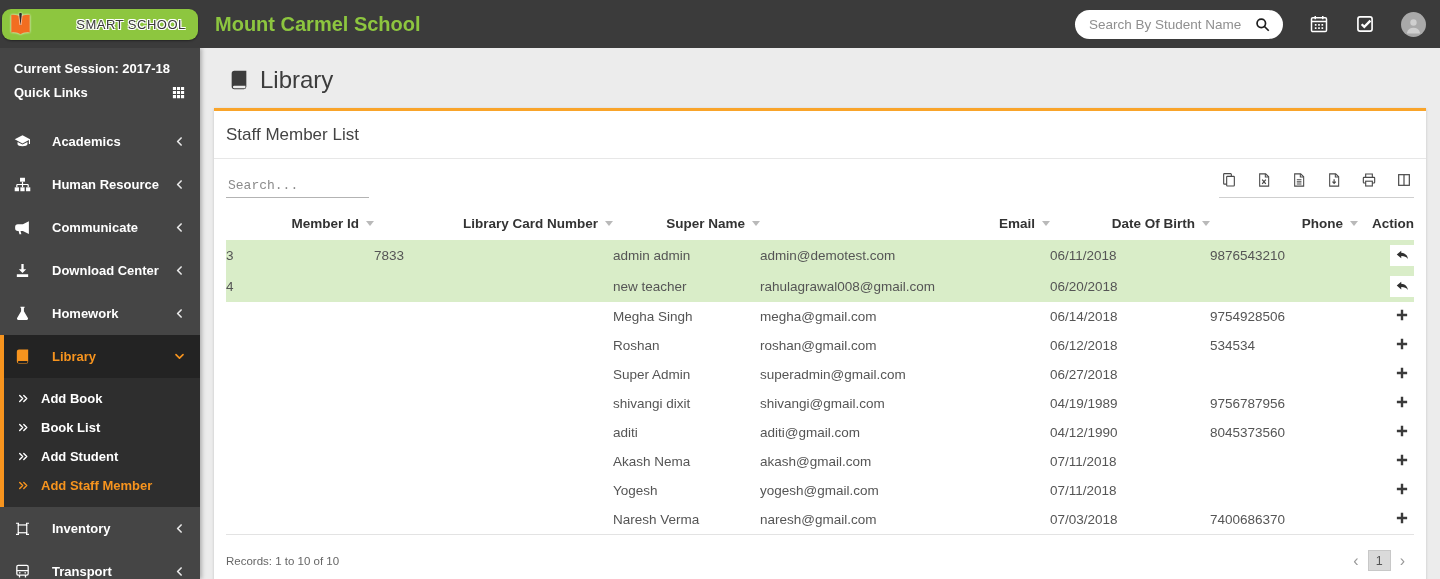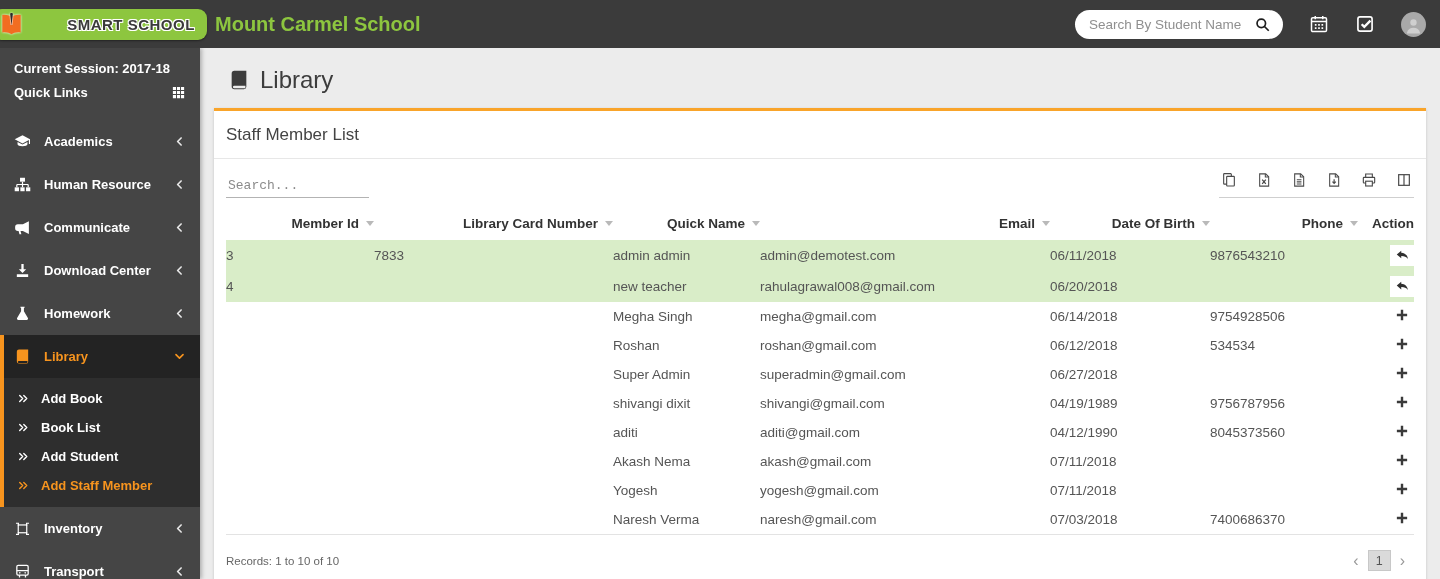--- a/index.html
+++ b/index.html
@@ -5,41 +5,41 @@
   * { margin:0; padding:0; box-sizing:border-box; }
   html,body { width:1440px; height:579px; overflow:hidden; }
   body { font-family:"Liberation Sans","DejaVu Sans",sans-serif; background:#ececec; position:relative; }
   .icon svg { display:block; }
 
   
   .app-header { position:absolute; top:0; left:0; right:0; height:48px; background:#3b3b3b; display:flex; align-items:center; z-index:5; }
   .logo-area { width:200px; height:48px; display:flex; align-items:center; justify-content:center; flex:0 0 200px; cursor:pointer; }
   .logo-pill { display:flex; align-items:center; background:#8dc63f; border-radius:9px; height:31px; padding:0 12px 0 5px; box-shadow:0 1px 2px rgba(0,0,0,.4); }
   .logo-book { width:27px; height:27px; color:#f26d21; margin-right:7px; filter:drop-shadow(0 0 1px #fff); }
-  .logo-text { font-size:15px; font-weight:700; letter-spacing:.5px; color:#3a3a3a;
+  .logo-text { font-size:13px; font-weight:400; letter-spacing:.5px; color:#3a3a3a;
     text-shadow:-1px -1px 0 #fff,1px -1px 0 #fff,-1px 1px 0 #fff,1px 1px 0 #fff,0 1px 0 #fff,0 -1px 0 #fff; white-space:nowrap;padding-left:35px; }
   .school-name { color:#8dc63f; font-size:20px; font-weight:bold; margin-left:15px; flex:1; }
   .header-right { display:flex; align-items:center; margin-right:14px; }
   .search-pill { display:flex; align-items:center; background:#fff; border-radius:15px; height:29px; width:208px; padding:0 12px 0 14px; }
   .search-pill input { border:none; outline:none; flex:1; font-size:13.5px; color:#444; font-family:inherit; min-width:0; background:transparent; }
   .search-pill input::placeholder { color:#8f8f8f; }
   .search-pill .icon { width:17px; height:17px; color:#1d1d1d; cursor:pointer; }
   .hdr-icon { width:20px; height:20px; color:#fff; margin-left:26px; cursor:pointer; }
   .avatar { width:25px; height:25px; border-radius:50%; background:#a9a9a9; color:#cfcfcf; margin-left:26px; display:flex; align-items:center; justify-content:center; overflow:hidden; cursor:pointer; }
   .avatar svg { width:19px; height:19px; margin-top:3px; }
 
   
   .sidebar { position:absolute; top:48px; left:0; bottom:0; width:200px; background:#454545; color:#fff; z-index:4; box-shadow:2px 0 4px rgba(0,0,0,.25); }
   .session-block { padding:13px 14px 11px; }
   .session-line { font-size:13px; font-weight:bold; color:#fff; margin-bottom:9px; white-space:nowrap; }
   .quick-links { display:flex; align-items:flex-end; justify-content:space-between; }
   .quick-links .ql-label { font-size:13px; font-weight:bold; }
   .quick-links .icon { width:15px; height:15px; color:#fff; cursor:pointer; }
   .menu { margin-top:9px; }
-  .menu-item { height:43px; display:flex; align-items:center; padding:0 14px; cursor:pointer; }
+  .menu-item { height:43px; display:flex; align-items:center; padding:0 14px; cursor:pointer;gap:8px; }
   .menu-item .mi-icon { width:17px; height:17px; margin-right:13px; color:#fff; flex:0 0 17px; }
   .menu-item .mi-label { font-size:13px; font-weight:bold; flex:1; }
   .menu-item .mi-chev { width:13px; height:13px; color:#e8e8e8; }
   .menu-item.active { background:#232323; border-left:4px solid #f7941e; padding-left:10px; }
   .menu-item.active .mi-icon, .menu-item.active .mi-label, .menu-item.active .mi-chev { color:#f7941e; }
   .submenu { background:#2e2e2e; border-left:4px solid #f7941e; padding:6px 0 7px; }
   .submenu-item { height:29px; display:flex; align-items:center; padding:0 24px 0 13px; cursor:pointer; }
   .submenu-item .sm-icon { width:13px; height:13px; margin-right:11px; color:#fff; }
   .submenu-item .sm-label { font-size:13px; font-weight:bold; color:#fff; }
   .submenu-item.active .sm-icon, .submenu-item.active .sm-label { color:#f7941e; }
@@ -350,21 +350,21 @@
           <col style="width: 147px;">
           <col style="width: 290px;">
           <col style="width: 160px;">
           <col style="width: 148px;">
           <col>
         </colgroup>
       <thead>
           <tr id="table-head-row">
             <th><span>Member Id</span><span class="sort-caret"></span></th>
             <th><span>Library Card Number</span><span class="sort-caret"></span></th>
-            <th><span>Quick Name</span><span class="sort-caret"></span></th>
+            <th><span>Super Name</span><span class="sort-caret"></span></th>
             <th><span>Email</span><span class="sort-caret"></span></th>
             <th><span>Date Of Birth</span><span class="sort-caret"></span></th>
             <th><span>Phone</span><span class="sort-caret"></span></th>
             <th class="th-action"><span>Action</span></th>
           </tr>
         </thead>
       <tbody id="table-body">
           <tr class="highlight">
             <td>3</td>
             <td>7833</td>

